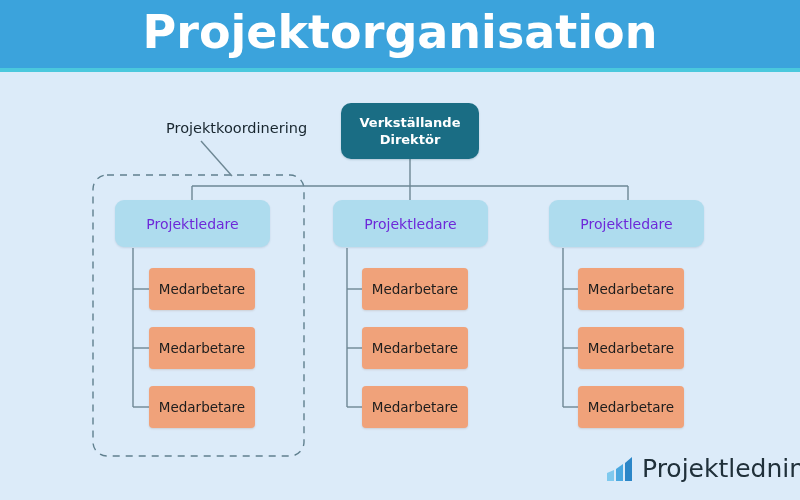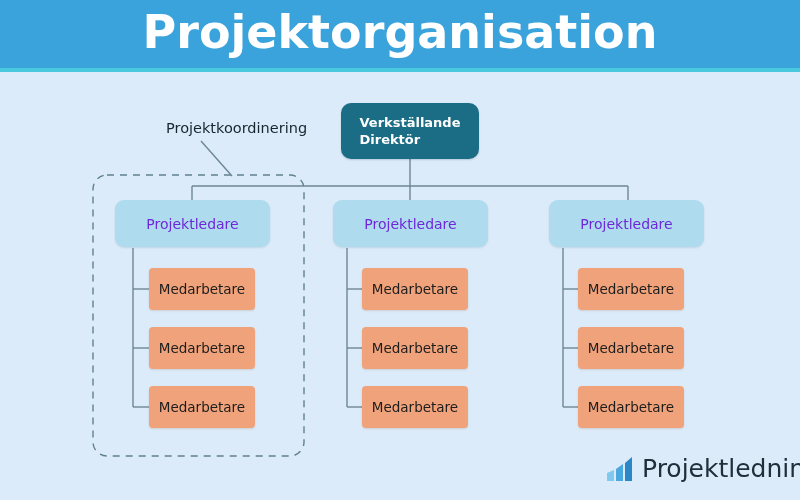--- a/index.html
+++ b/index.html
@@ -54,20 +54,21 @@
     pointer-events: none;
   }
 
   
   .node {
     position: absolute;
     box-sizing: border-box;
     display: flex;
     align-items: center;
     justify-content: center;
+    text-align: center;
     border-radius: 9px;
   }
   .node-ceo {
     background: #1a6d84;
     color: #ffffff;
     font-size: 13px;
     font-weight: bold;
     line-height: 17px;
     border-radius: 10px;
     box-shadow: 0 1px 2px rgba(20,60,80,0.20);

